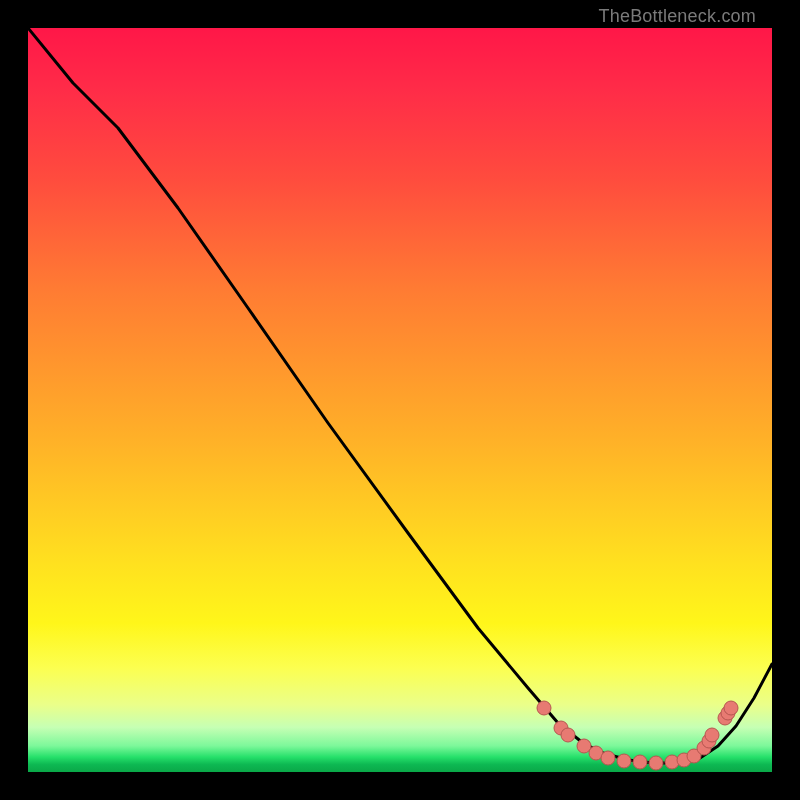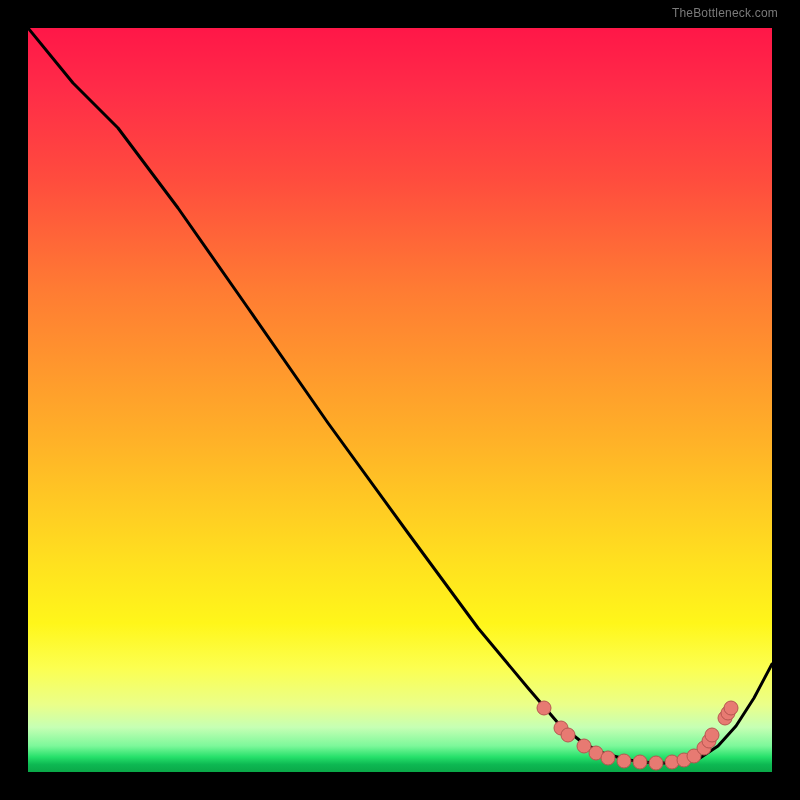--- a/index.html
+++ b/index.html
@@ -48,23 +48,23 @@
   }
   .curve-svg {
     position: absolute;
     inset: 0;
     width: 100%;
     height: 100%;
   }
   .attrib {
     position: absolute;
     top: 6px;
-    right: 22px;
+    right: 44px;
     color: #7a7a7a;
-    font-size: 12px;
+    font-size: 18px;
     letter-spacing: 0.2px;
     user-select: none;
   }
 </style>
 </head>
 <body>
 
 <div class="stage">
 
   <div class="attrib">TheBottleneck.com</div>

